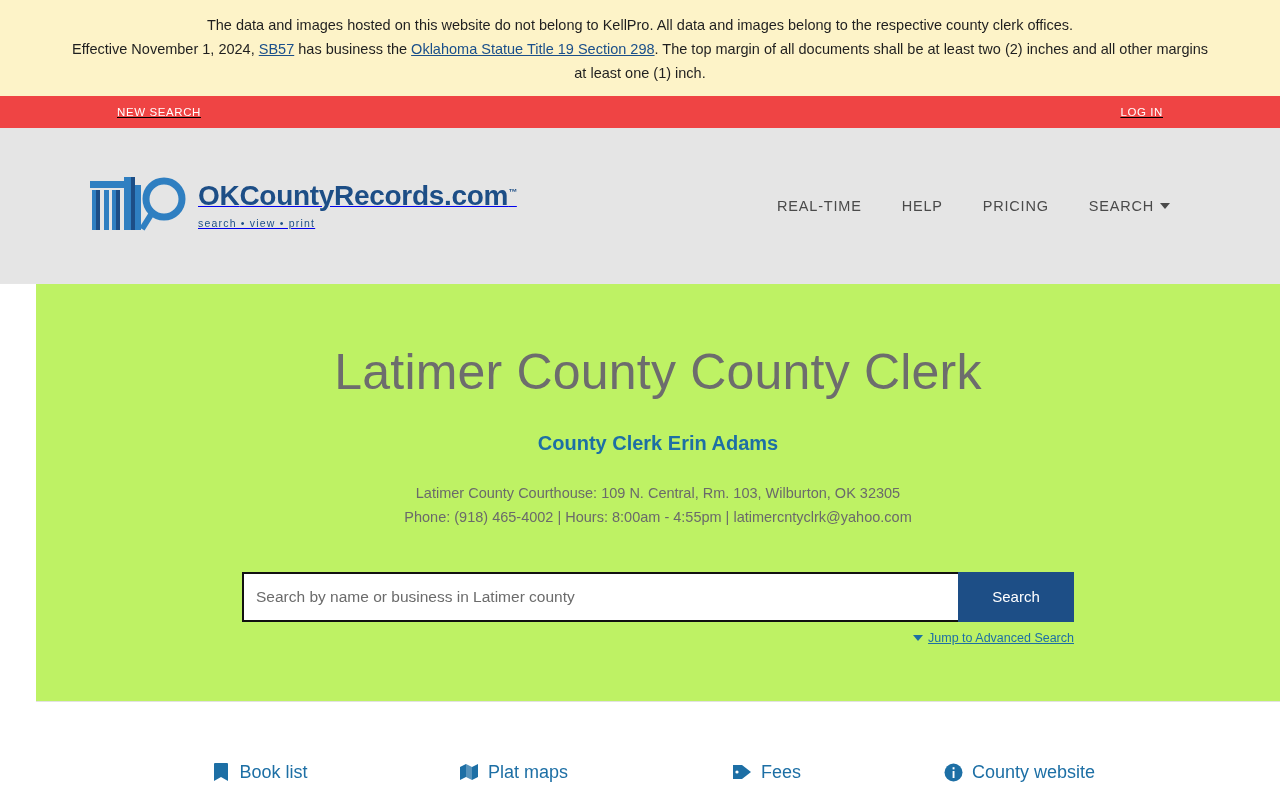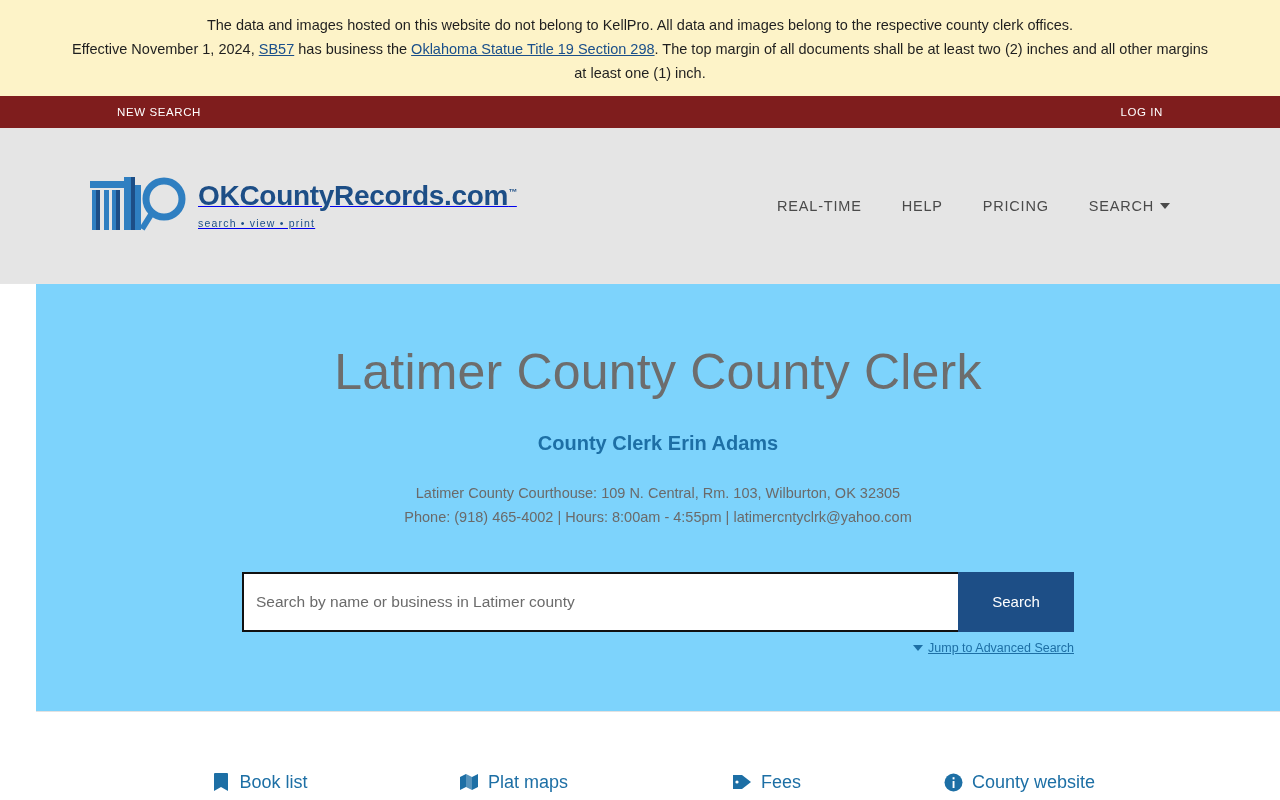--- a/index.html
+++ b/index.html
@@ -19,26 +19,27 @@
     font-size: 14.5px;
     line-height: 24px;
     padding: 13px 10px 11px;
   }
   .notice a {
     color: #1a4f8a;
   }
 
   
   .topbar {
-    background: #7f1d1d;
+    background: #ef4444;
     height: 32px;
     display: flex;
     align-items: center;
     justify-content: space-between;
     padding: 0 117px;
+    text-decoration: underline;
   }
   .topbar a {
     color: #ffffff;
     font-size: 11.5px;
     letter-spacing: 0.6px;
     text-decoration: none;
     font-weight: 400;
   }
 
   
@@ -84,21 +85,21 @@
   .caret {
     width: 0; height: 0;
     border-left: 5px solid transparent;
     border-right: 5px solid transparent;
     border-top: 6px solid #4a4a4a;
     display: inline-block;
   }
 
   
   .hero {
-    background: #7dd3fc;
+    background: #bef264;
     padding: 60px 0 56px;
     text-align: center;
     border-bottom: 1px solid #e2e2e2;
     margin-left: 36px;
   }
   .hero h1 {
     margin: 0;
     font-size: 50px;
     font-weight: 300;
     color: #6d6d6d;
@@ -116,21 +117,21 @@
     font-size: 14.5px;
     color: #6a6a6a;
     line-height: 24px;
   }
 
   .searchrow {
     margin: 43px auto 0;
     width: 832px;
     display: flex;
     align-items: stretch;
-    height: 60px;
+    height: 50px;
   }
   .search-input {
     flex: 1;
     border: 2px solid #111;
     border-right: none;
     font-size: 15.5px;
     color: #333;
     padding: 0 12px;
     outline: none;
     background: #fff;

